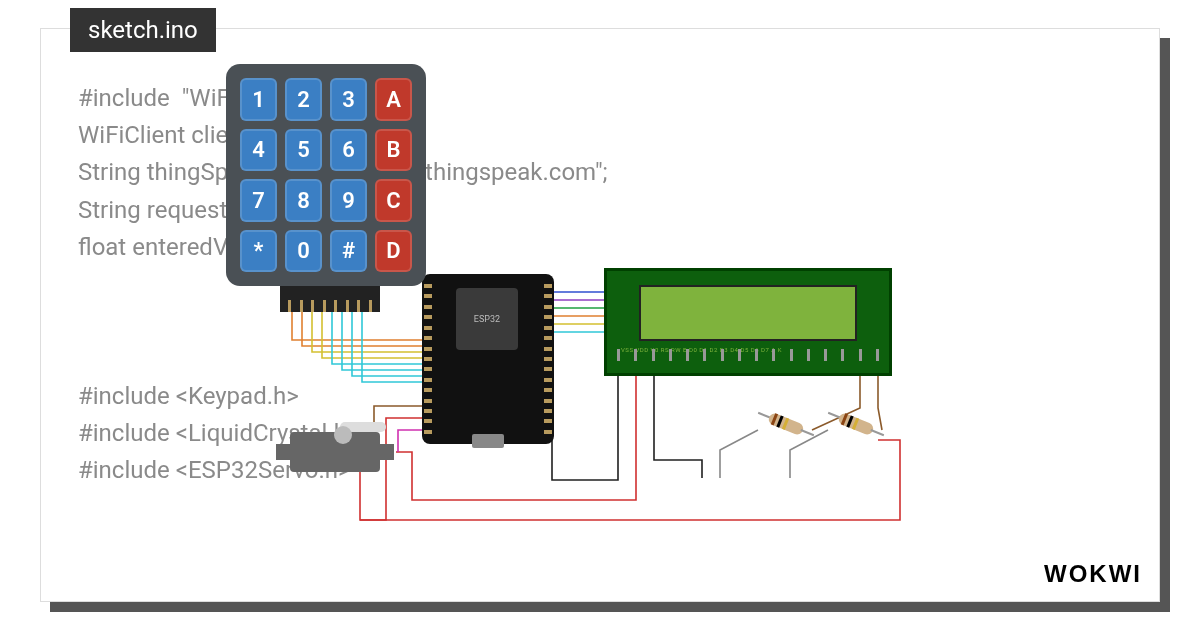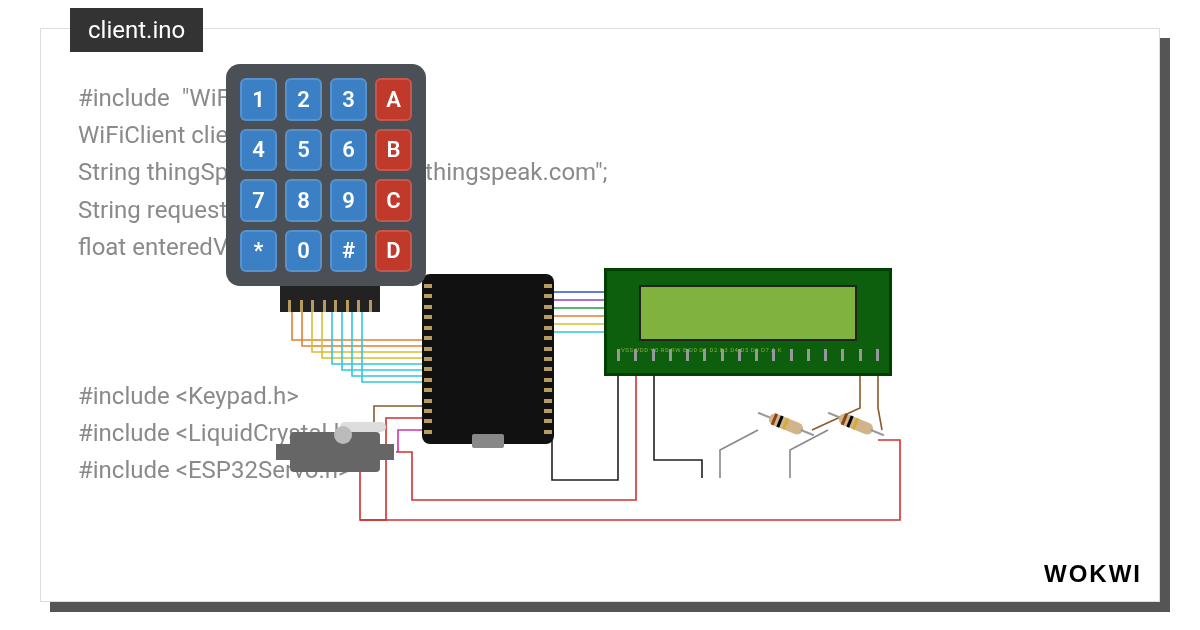--- a/index.html
+++ b/index.html
@@ -203,21 +203,21 @@
   }
   .wires path, .wires line, .wires polyline {
     fill: none;
     stroke-width: 1.6;
   }
 </style>
 </head>
 <body>
 
 <div class="card"></div>
-<div class="tab">client.ino</div>
+<div class="tab">sketch.ino</div>
 
 <pre class="code" id="codeblock">#include  "WiFi.h"
 WiFiClient client;
 String thingSpeakAddress = "api.thingspeak.com";
 String request_string;
 float enteredValue = 0;
 
 
 
 #include &lt;Keypad.h&gt;
@@ -247,20 +247,21 @@
     <span></span>
     <span></span>
     <span></span>
     <span></span>
     <span></span>
     <span></span>
     <span></span>
 </div>
 
 <div class="esp">
+  <div class="esp-chip">ESP32</div>
   <div class="esp-pins-left">
     <span></span>
       <span></span>
       <span></span>
       <span></span>
       <span></span>
       <span></span>
       <span></span>
       <span></span>
       <span></span>

